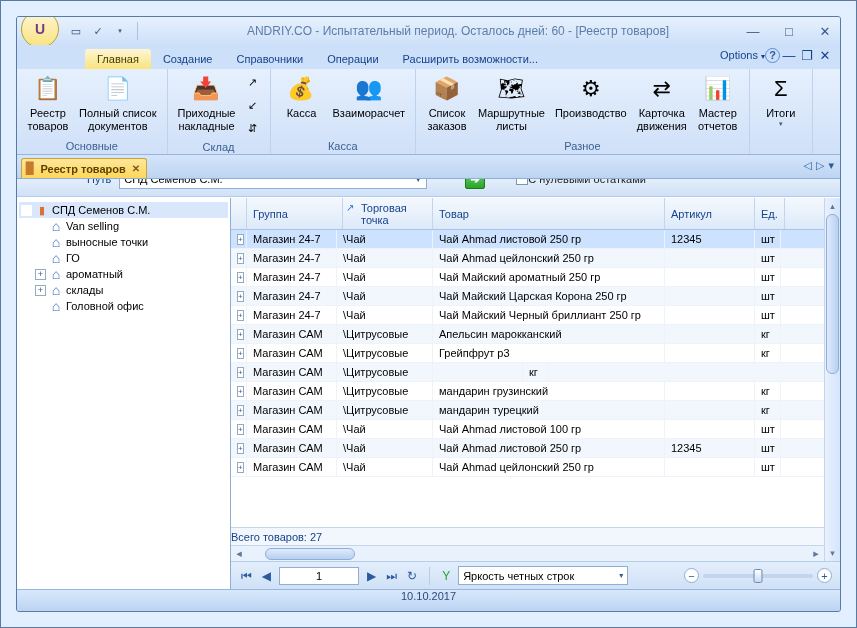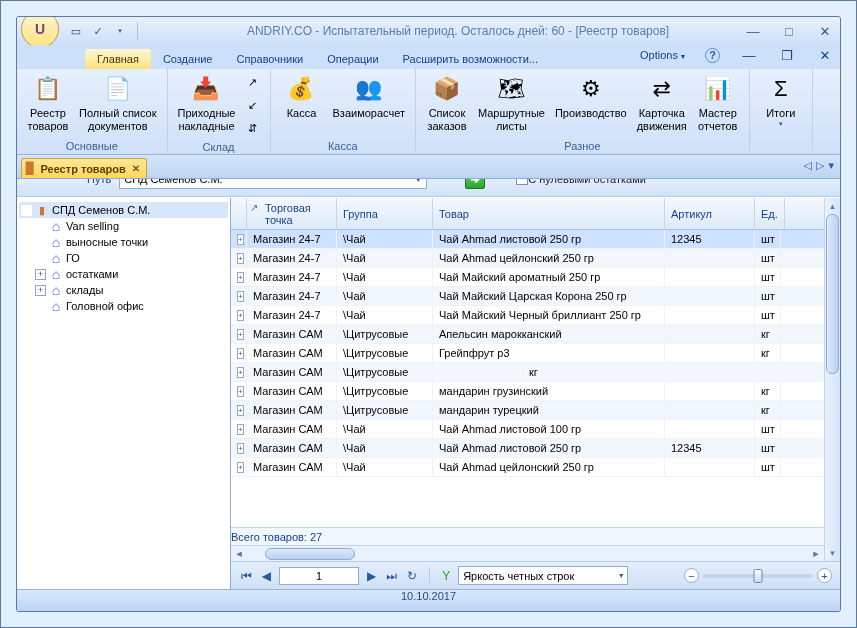--- a/index.html
+++ b/index.html
@@ -11,21 +11,21 @@
 .qa-icons { display:flex; gap:4px; }
 .qa-icon { width:18px; height:18px; display:flex; align-items:center; justify-content:center; color:#3a5a88; }
 .qa-sep { width:1px; height:18px; background:#a9c3e4; margin:0 4px; }
 .title-text { flex:1; text-align:center; color:#5d7da8; padding-left:30px; font-size:12px;}
 .win-btns { display:flex; gap:18px; align-items:center; color:#3a5a88;}
 .win-btn { width:18px; height:16px; display:flex; align-items:center; justify-content:center; font-size:13px; cursor:pointer;}
 
 .ribbon-tabs { height: 24px; display:flex; align-items:flex-end; padding-left:68px; background:linear-gradient(#cde0f9,#cde0f9); position:relative;}
 .ribbon-tab { padding:4px 12px 4px; color:#15428b; cursor:pointer; border-radius:3px 3px 0 0;}
 .ribbon-tab.active { background:linear-gradient(#fef6d6,#f9e37d); color:#4a3800;}
-.ribbon-right { position:absolute; right:6px; top:2px; display:flex; align-items:center; gap:20px; color:#15428b;margin-left:41px;}
+.ribbon-right { position:absolute; right:6px; top:2px; display:flex; align-items:center; gap:0; color:#15428b;margin-left:41px;}
 .rb-drop::after{content:"▾"; font-size:8px; margin-left:3px;}
 .help-icon { width:15px; height:15px; border:1px solid #5a8dd1; border-radius:50%; display:flex; align-items:center; justify-content:center; color:#2a5aa0; font-weight:bold;}
 
 .ribbon { height: 86px; background:linear-gradient(#e6f0fd,#cfe0f8); border-bottom:1px solid #99b6da; display:flex; }
 .rgroup { border-right:1px solid #bdd2ec; display:flex; flex-direction:column; padding:2px 6px 0;}
 .rgroup-items { flex:1; display:flex; align-items:flex-start; gap:2px;}
 .rgroup-label { text-align:center; color:#3b5f92; padding:2px 0 2px; font-size:11px;}
 .rbtn { display:flex; flex-direction:column; align-items:center; justify-content:flex-start; padding:2px 4px; min-width:50px; cursor:pointer; border-radius:3px; text-align:center; line-height:1.15;}
 .rico { width:32px; height:32px; display:flex; align-items:center; justify-content:center; font-size:22px; margin-bottom:2px;}
 .rbtn-small-col { display:flex; flex-direction:column; gap:1px; justify-content:center;}
@@ -257,41 +257,41 @@
             <span>выносные точки</span>
           </div>
           <div class="tree-node lv2">
             <div class="exp blank"></div>
             <span class="tico house"></span>
             <span>ГО</span>
           </div>
           <div class="tree-node lv2">
             <div class="exp">+</div>
             <span class="tico house"></span>
-            <span>остатками</span>
+            <span>ароматный</span>
           </div>
           <div class="tree-node lv2">
             <div class="exp">+</div>
             <span class="tico house"></span>
             <span>склады</span>
           </div>
           <div class="tree-node lv2">
             <div class="exp blank"></div>
             <span class="tico house"></span>
             <span>Головной офис</span>
           </div>
         </div>
 
     <div class="grid-wrap">
       <div class="grid-area">
         <div class="grid-left">
           <div class="grid-head">
             <div class="gh c-exp"></div>
+            <div class="gh c-grp">Группа</div>
             <div class="gh c-pt sort">Торговая точка</div>
-            <div class="gh c-grp">Группа</div>
             <div class="gh c-prod">Товар</div>
             <div class="gh c-art">Артикул</div>
             <div class="gh c-unit">Ед.</div>
           </div>
           <div class="grid-body">
                 <div class="grow sel">
                   <div class="gc c-exp">
                     <div class="gexp">+</div>
                   </div>
                   <div class="gc c-pt">Магазин 24-7</div>

